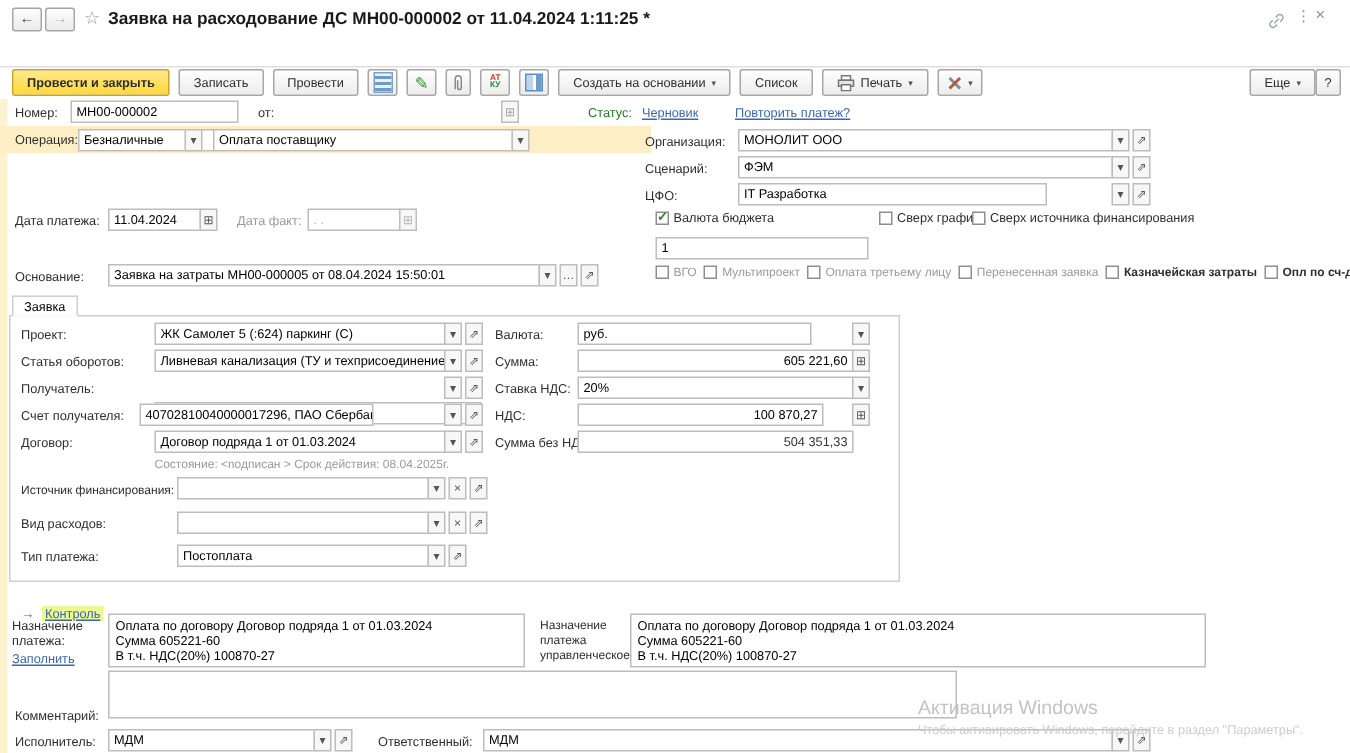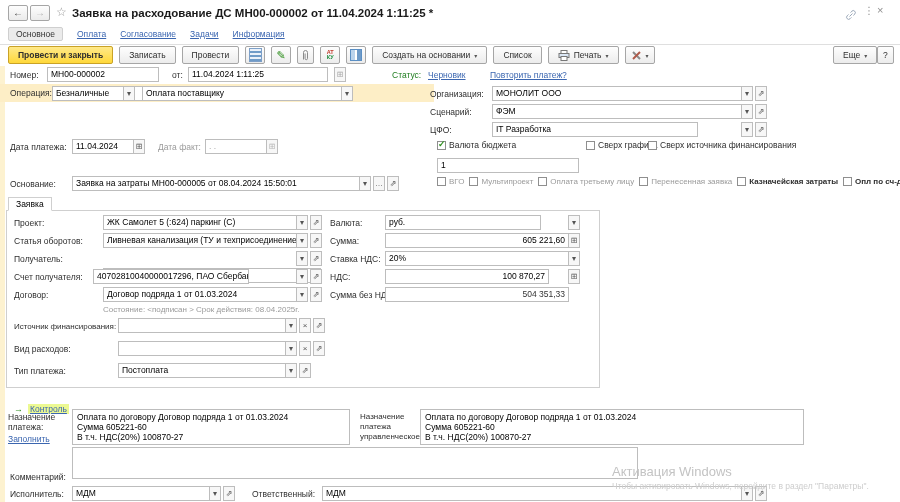--- a/index.html
+++ b/index.html
@@ -47,27 +47,20 @@
   <div class="abs" style="left:72px;top:7px;font-size:11.5px;font-weight:bold;color:#1a1a1a;white-space:nowrap">Заявка на расходование ДС МН00-000002 от 11.04.2024 1:11:25 *</div>
 
   <div class="abs" style="left:845px;top:7px">
     <svg width="12" height="12" viewBox="0 0 12 12">
       <path d="M4.5 7.5 L7.5 4.5 M3.5 5.5 L2.2 6.8 a2 2 0 0 0 2.9 2.9 L6.4 8.4 M5.6 3.6 L6.8 2.2 a2 2 0 0 1 2.9 2.9 L8.5 6.5" stroke="#9aa7b8" stroke-width="1" fill="none"></path>
     </svg>
   </div>
   <div class="abs" style="left:864px;top:5px;font-size:10px;color:#8f8f8f">⋮</div>
   <div class="abs" style="left:877px;top:4px;font-size:11px;color:#8f8f8f">×</div>
 
-  <div class="abs" style="left:8px;top:27px;display:flex;gap:14px;align-items:center">
-    <span class="tabactive">Основное</span>
-    <span class="link">Оплата</span>
-    <span class="link">Согласование</span>
-    <span class="link">Задачи</span>
-    <span class="link">Информация</span>
-  </div>
   <div class="abs" style="left:0;top:44px;width:900px;height:1px;background:#dfdfdf"></div>
 
   <div class="abs" style="left:8px;top:46px;display:flex;gap:6px;align-items:center">
     <span class="tbtn primary">Провести и закрыть</span>
     <span class="tbtn">Записать</span>
     <span class="tbtn">Провести</span>
     <span class="tbtn iconb">
         <span class="striped"></span>
       </span>
     <span class="tbtn iconb">
@@ -114,21 +107,20 @@
       <span class="caret">▾</span>
     </span>
   <span class="tbtn abs" style="left:877px;top:46px;padding:0 5px">?</span>
 
   <div class="abs" style="left:0;top:66px;width:5px;height:436px;background:#fdf2d0"></div>
   <div class="abs" style="left:0;top:84px;width:434px;height:18px;background:#fdeec6"></div>
 
   <div class="lbl" style="left:10px;top:70px">Номер:</div>
   <div class="fld" style="left:47px;top:67px;width:112px">МН00-000002</div>
   <div class="lbl" style="left:172px;top:70px">от:</div>
-  <div class="fld" style="left:188px;top:67px;width:140px">11.04.2024 1:11:25</div>
   <div class="sq" style="left:334px;top:67px;color:#a5a5a5">⊞</div>
 
   <div class="lbl" style="left:392px;top:70px;color:#1e7d1e">Статус:</div>
   <span class="link alink" style="left:428px;top:70px">Черновик</span>
   <span class="link alink" style="left:490px;top:70px">Повторить платеж?</span>
 
   <div class="lbl" style="left:10px;top:88px">Операция:</div>
   <div class="fld" style="left:52px;top:86px;width:92px">Безналичные</div>
   <div class="sq" style="left:123px;top:86px">▾</div>
   <div class="fld" style="left:142px;top:86px;width:200px">Оплата поставщику</div>

